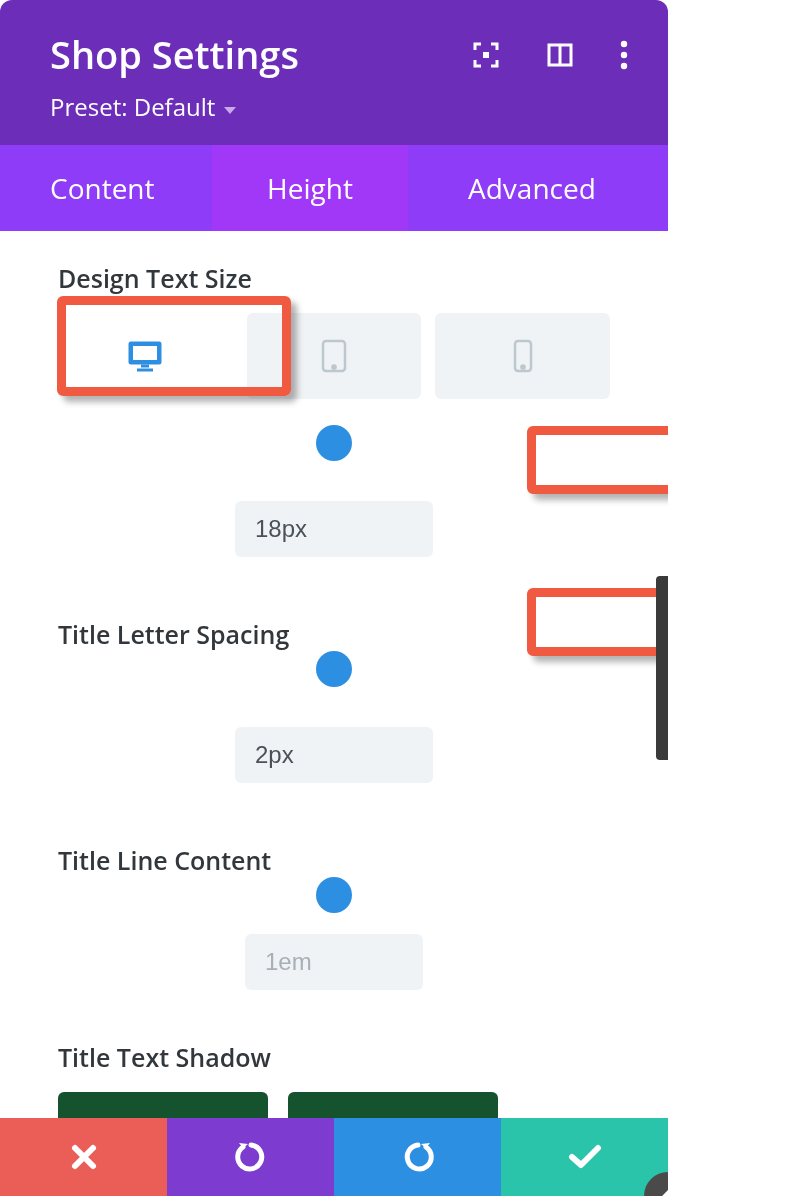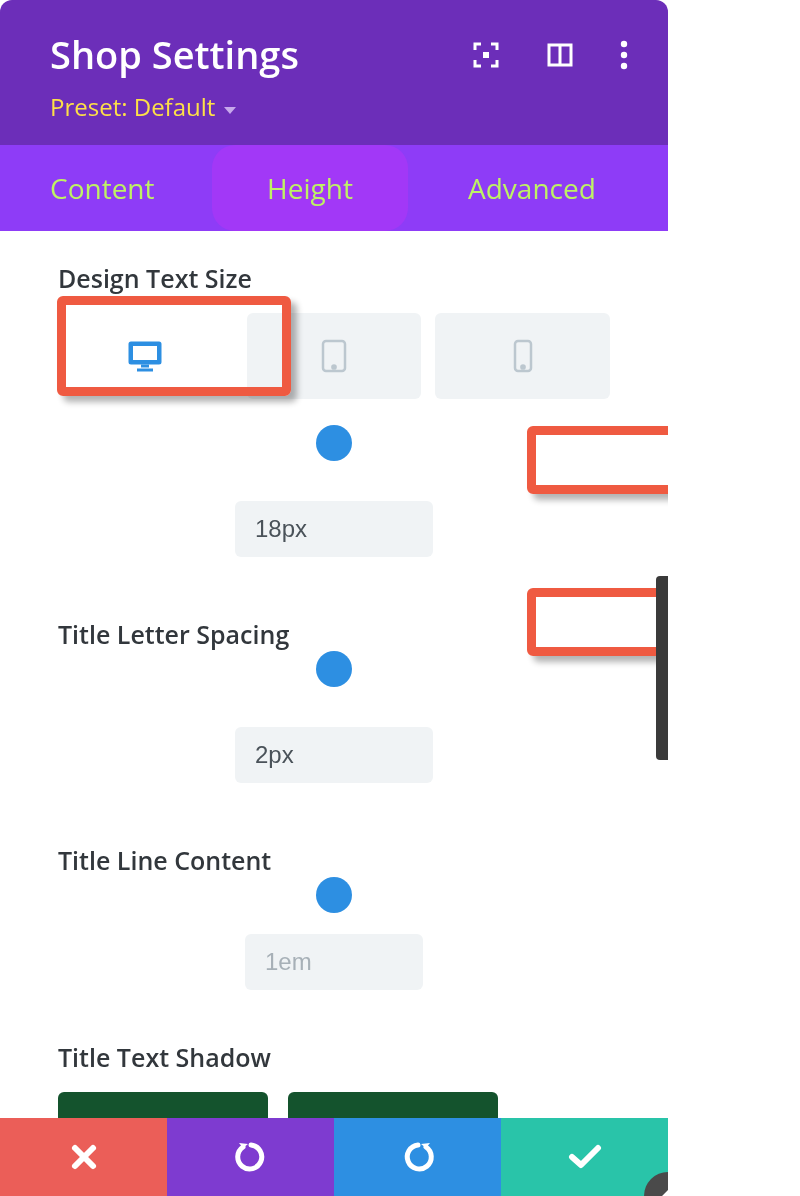--- a/index.html
+++ b/index.html
@@ -1,25 +1,25 @@
 <!DOCTYPE html>
 <html><head>
 <meta charset="utf-8">
 <style>
   * { box-sizing: border-box; margin: 0; padding: 0; }
   html, body { width: 800px; height: 1196px; font-family: -apple-system, "Segoe UI", "Open Sans", sans-serif; background: #fff; overflow: hidden; }
   .panel { width: 668px; height: 1196px; position: relative; border-radius: 12px 12px 0 0; overflow: hidden; }
   .header { background: #6c2eb9; padding: 28px 50px 22px 50px; position: relative; }
   .header-title { color: #fff; font-size: 38px; font-weight: 600; }
-  .header-preset { color: #fde047; font-size: 24px; margin-top: 10px; font-weight: 500; display: flex; align-items: center; }
+  .header-preset { color: #ffffff; font-size: 24px; margin-top: 10px; font-weight: 500; display: flex; align-items: center; }
   .header-preset .caret { margin-left: 8px; }
   .header-icons { position: absolute; top: 40px; right: 40px; display: flex; gap: 46px; align-items: center; }
   .header-icons .hicon { color: #fff; }
   .tabs { display: flex; background: #8e3cf7; }
-  .tab { flex: 0 0 auto; padding: 24px 44px 24px 50px; color: #bef264; font-size: 28px; font-weight: 500; cursor: pointer; border-radius: 23px; }
+  .tab { flex: 0 0 auto; padding: 24px 44px 24px 50px; color: #ffffff; font-size: 28px; font-weight: 500; cursor: pointer; }
   .tab.active { background: #a238f7; padding-left: 30px; padding-right: 30px; }
   .tab.content-tab { width: 212px; }
   .tab.design-tab { width: 196px; text-align: center; }
   .tab.advanced-tab { flex: 1; padding-left: 60px; }
   .body { padding: 30px 58px 0 58px; }
   .section-label { color: #32373c; font-size: 25px; font-weight: 600; margin-bottom: 18px; }
   .device-row { display: flex; gap: 14px; margin-bottom: 44px; }
   .device-btn { flex: 1; height: 86px; background: #f0f3f5; border-radius: 6px; display: flex; align-items: center; justify-content: center; cursor: pointer; }
   .device-btn.active { background: #fff; }
   .device-btn svg { opacity: 1; }

